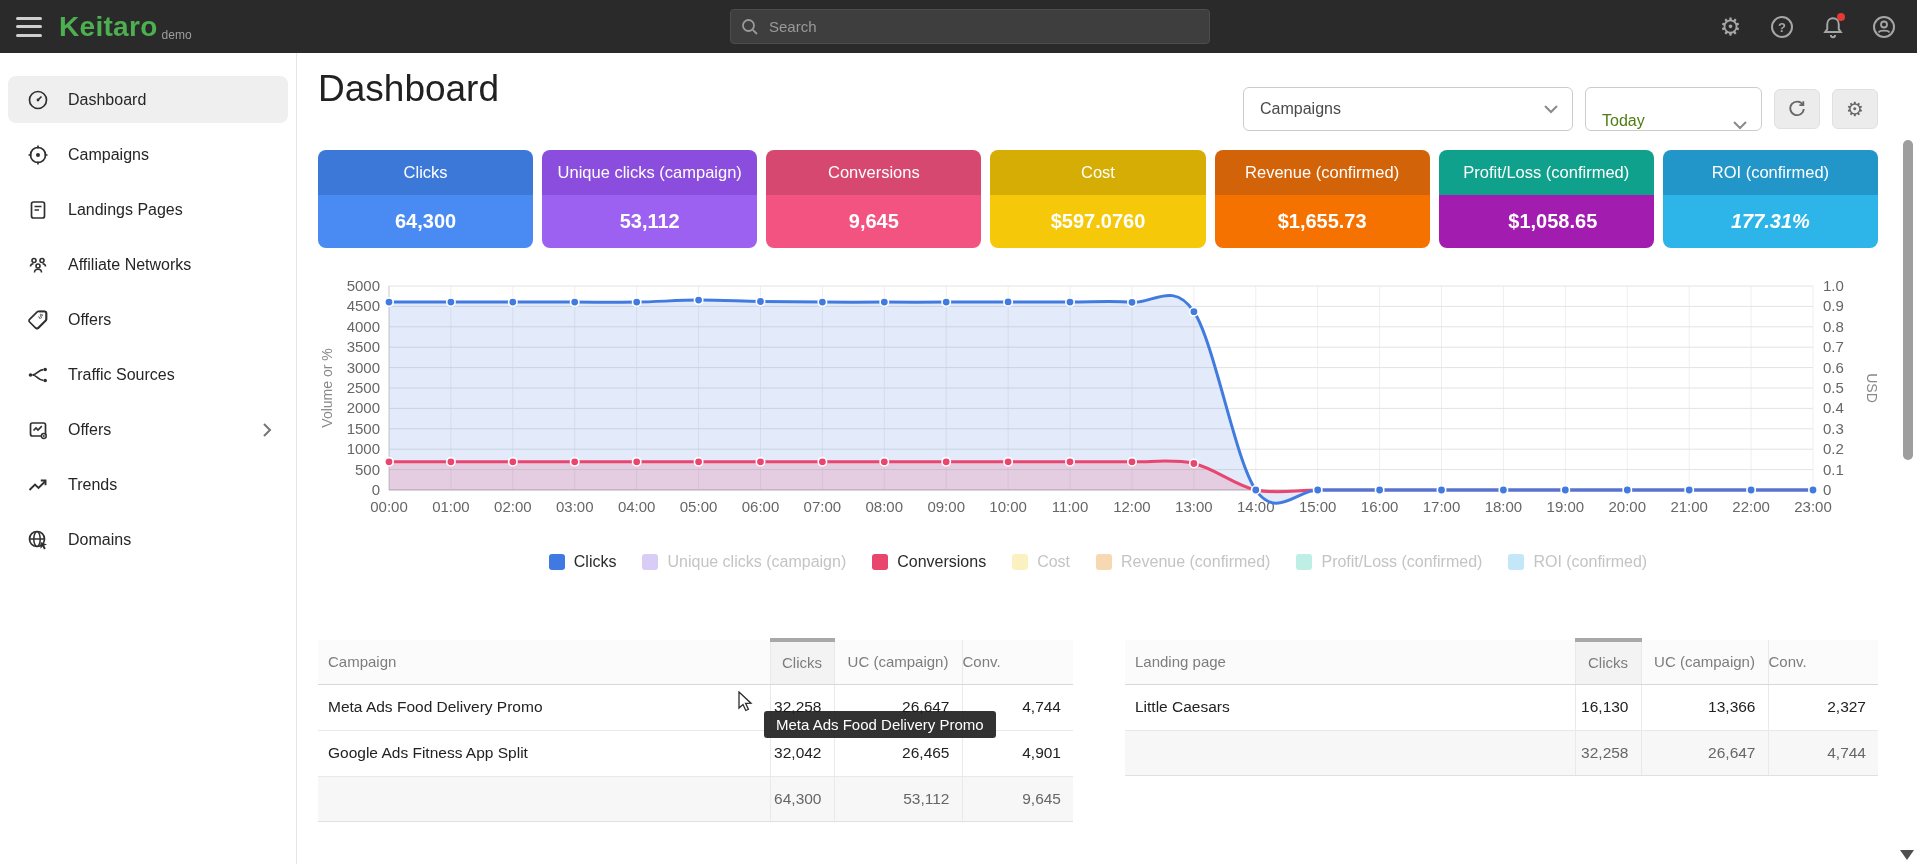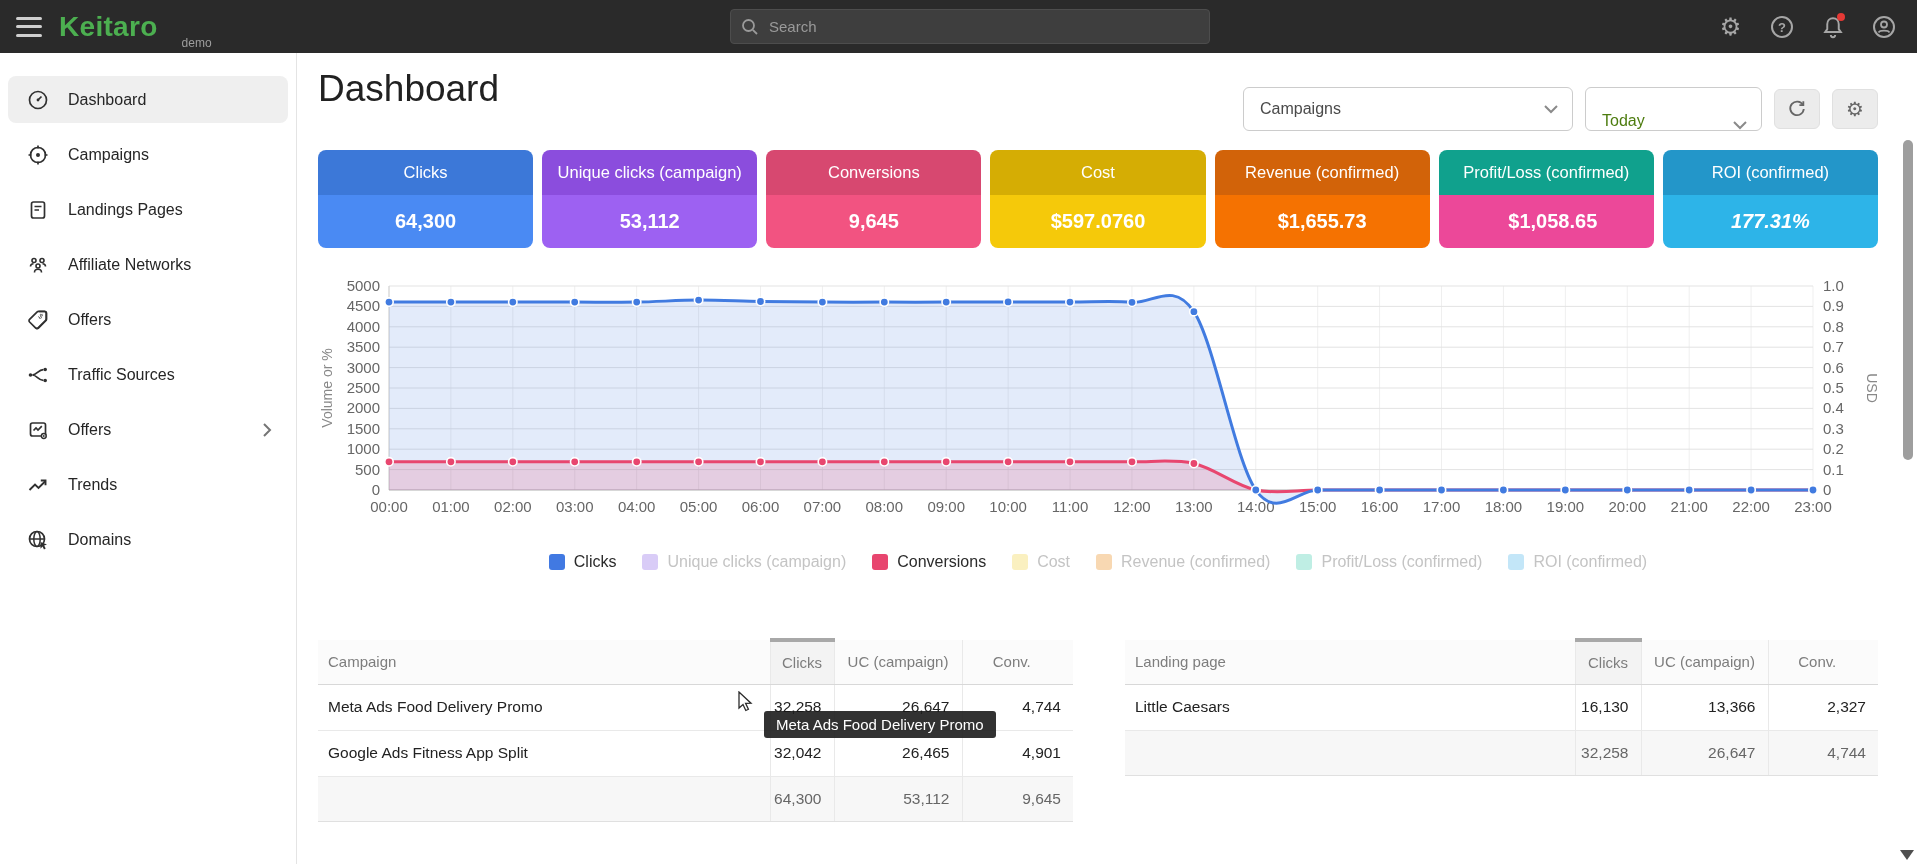--- a/index.html
+++ b/index.html
@@ -4,21 +4,21 @@
 <style>
   * { margin:0; padding:0; box-sizing:border-box; }
   body { font-family:"Liberation Sans","DejaVu Sans",sans-serif; background:#fff; }
   #app { position:relative; width:1917px; height:864px; background:#fff; overflow:hidden; }
 
   
   .topbar { position:absolute; left:0; top:0; width:1917px; height:53px; background:#2a2a2a; display:flex; align-items:center; }
   .burger { width:26px; height:20px; margin-left:16px; display:flex; flex-direction:column; justify-content:space-between; cursor:pointer; }
   .burger span { display:block; height:3px; border-radius:2px; background:#cfcfcf; }
   .brand { margin-left:17px; font-size:28px; font-weight:700; color:#4caf50; letter-spacing:.3px; }
-  .brand-suffix { margin-left:24px; font-size:12px; color:#9e9e9e; position:relative; top:16px; }
+  .brand-suffix { margin-left:4px; font-size:12px; color:#9e9e9e; position:relative; top:8px; }
   .searchbox { position:absolute; left:730px; top:9px; width:480px; height:35px; background:#3e3e3e; border:1px solid #4d4d4d; border-radius:4px; display:flex; align-items:center; padding:0 10px; }
   .searchbox svg { flex:0 0 auto; }
   .searchbox input { flex:1; margin-left:10px; background:transparent; border:none; outline:none; color:#ddd; font-size:15px; font-family:inherit; }
   .searchbox input::placeholder { color:#9a9a9a; }
   .topbar-icons { position:absolute; right:20px; top:0; height:53px; display:flex; align-items:center; gap:24px; }
   .tb-ic { width:27px; height:27px; display:flex; align-items:center; justify-content:center; color:#a6a6a6; cursor:pointer; position:relative; }
   .tb-ic .gear-glyph { font-size:24px; line-height:1; }
   .red-dot { position:absolute; right:1px; top:0; width:8px; height:8px; border-radius:50%; background:#e53935; }
 
   
@@ -56,21 +56,21 @@
   .lg-item .swatch { width:16px; height:16px; border-radius:3px; }
   .lg-item.off { color:#c4c4c4; }
 
   
   .data-table { position:absolute; top:638px; border-collapse:collapse; table-layout:fixed; font-size:15.5px; color:#222; }
   .tbl-left { left:318px; width:755px; }
   .tbl-right { left:1125px; width:753px; }
   .data-table th { height:44px; font-weight:400; color:#7d7d7d; font-size:15px; background:#fbfbfb; border-bottom:1px solid #d8d8d8; }
   .data-table th.name-col { text-align:left; padding-left:10px; }
   .data-table th.num { border-left:1px solid #e9e9e9; text-align:center; }
-  .data-table th.num-r { border-left:1px solid #e9e9e9; text-align:center; padding-right:12px;margin-left:48px; }
+  .data-table th.num-r { border-left:1px solid #e9e9e9; text-align:left; padding-right:12px;margin-left:48px; }
   .data-table th.sorted { border-top:4px solid #a8a8a8; background:#f3f3f3; }
   .data-table td { height:46px; border-bottom:1px solid #e9e9e9; }
   .data-table td.name-col { text-align:left; padding-left:10px; }
   .data-table td.num { border-left:1px solid #e9e9e9; text-align:right; padding-right:12px; }
   .data-table tr.foot td { height:45px; background:#f7f7f7; color:#666; border-top:1px solid #d8d8d8; border-bottom:1px solid #e0e0e0; }
   .data-table tbody tr { cursor:pointer; }
 
   
   .tooltip { position:absolute; left:764px; top:711px; height:27px; background:rgba(22,22,22,.88); border-radius:3px; color:#fff; font-size:15px; display:flex; align-items:center; padding:0 12px; white-space:nowrap; }
   .cursor { position:absolute; left:737px; top:691px; }
@@ -245,21 +245,21 @@
     <div class="card">
       <div class="card-head" style="background: rgb(213, 173, 4);">Cost</div>
       <div class="card-body" style="background: rgb(245, 201, 10);">$597.0760</div>
     </div>
     <div class="card">
       <div class="card-head" style="background: rgb(210, 99, 9);">Revenue (confirmed)</div>
       <div class="card-body" style="background: rgb(245, 114, 1);">$1,655.73</div>
     </div>
     <div class="card">
       <div class="card-head" style="background: rgb(16, 161, 141);">Profit/Loss (confirmed)</div>
-      <div class="card-body" style="background: #ec4899; padding-left: 13px;">$1,058.65</div>
+      <div class="card-body" style="background: #a21caf; padding-left: 13px;">$1,058.65</div>
     </div>
     <div class="card">
       <div class="card-head" style="background: rgb(35, 150, 201);">ROI (confirmed)</div>
       <div class="card-body" style="background: rgb(45, 180, 232); font-style: italic;">177.31%</div>
     </div>
   </div>
 
   <svg id="chart-svg" width="1560" height="252" viewBox="0 0 1560 252">
       <line class="vg" x1="71" y1="14" x2="71" y2="218"></line>
       <line class="vg" x1="132.91304347826087" y1="14" x2="132.91304347826087" y2="218"></line>

